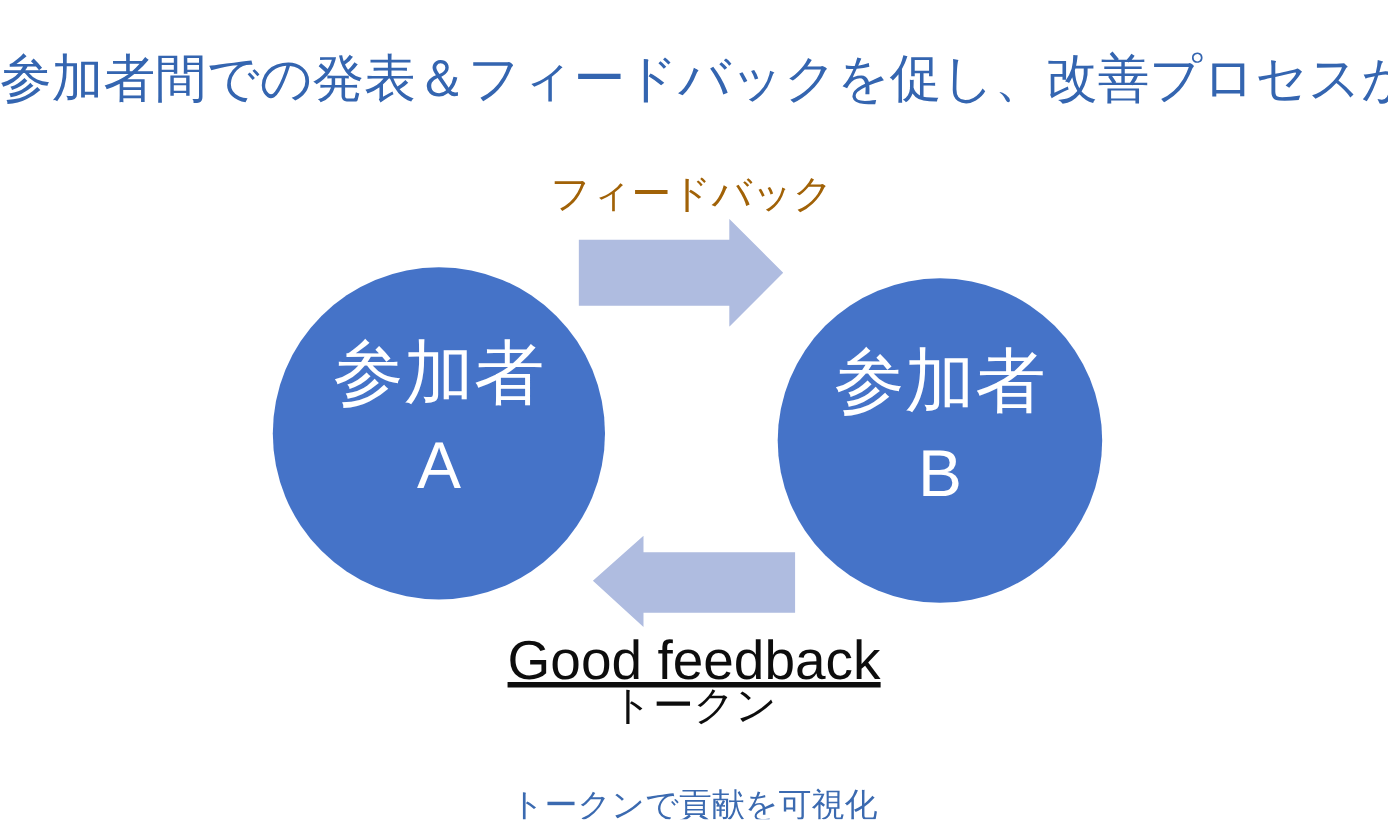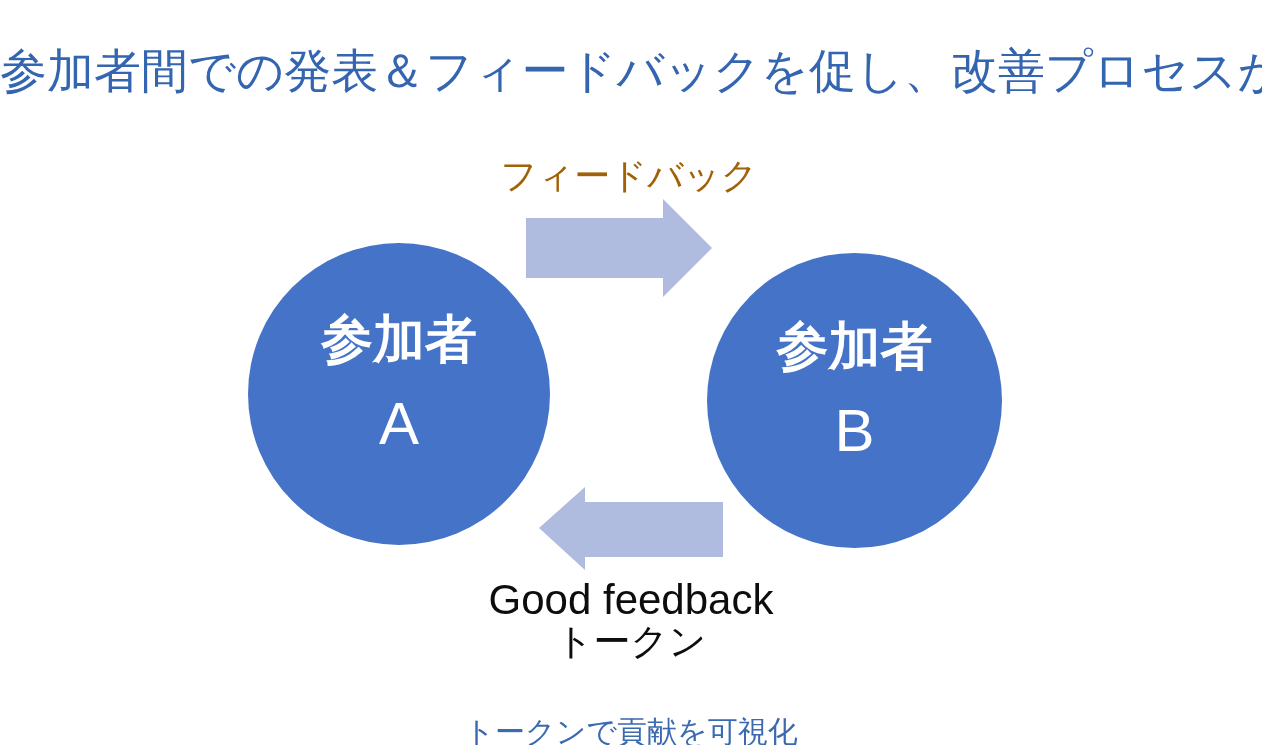--- a/index.html
+++ b/index.html
@@ -58,23 +58,23 @@
     width: 302px;
     height: 302px;
   }
   .circle-b {
     left: 707px;
     top: 253px;
     width: 295px;
     height: 295px;
   }
   .circle-label-line {
-    font-size: 52px;
+    font-size: 64px;
     line-height: 84px;
-    font-weight: 700;
+    font-weight: 400;
     white-space: nowrap;
   }
   .circle-letter-line {
     font-size: 60px;
     line-height: 86px;
     font-weight: 400;
   }
   .circle-inner {
     transform: translateY(-12px);
   }
@@ -90,22 +90,23 @@
   }
   .good-feedback-label {
     position: absolute;
     left: 0;
     right: 0;
     top: 578px;
     text-align: center;
     color: #0d0d0d;
   }
   .good-feedback-line1 {
-    font-size: 42px;
+    font-size: 50px;
     line-height: 44px;
+    text-decoration: underline;
   }
   .good-feedback-line2 {
     font-size: 37px;
     line-height: 40px;
   }
   .footnote {
     position: absolute;
     left: 0;
     right: 0;
     top: 712px;

